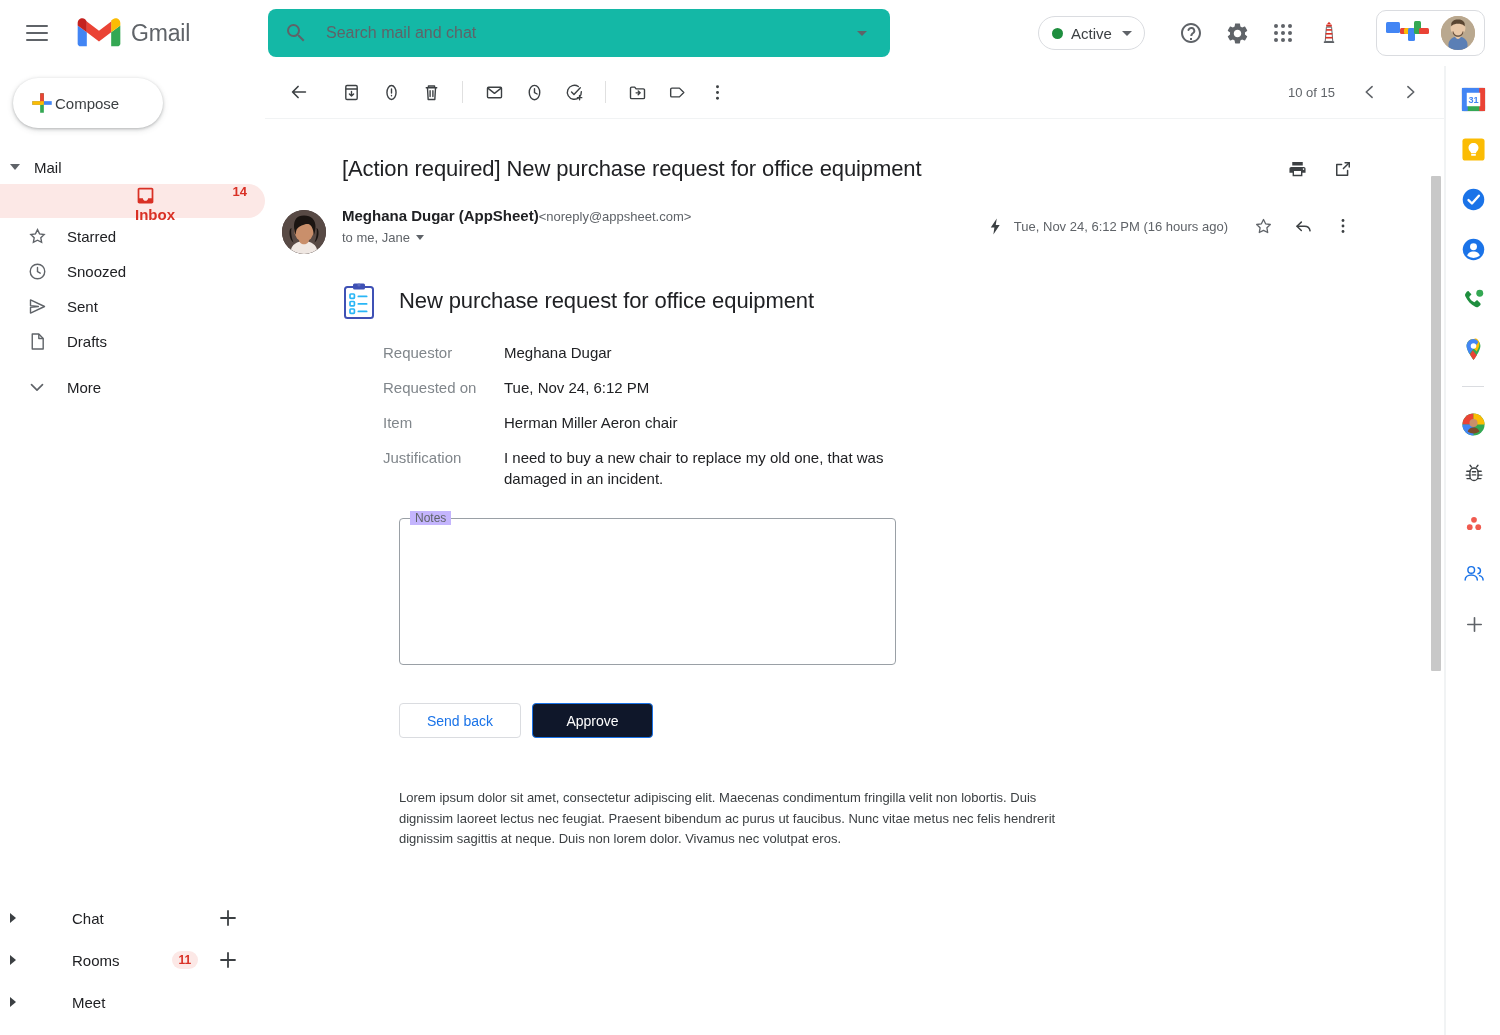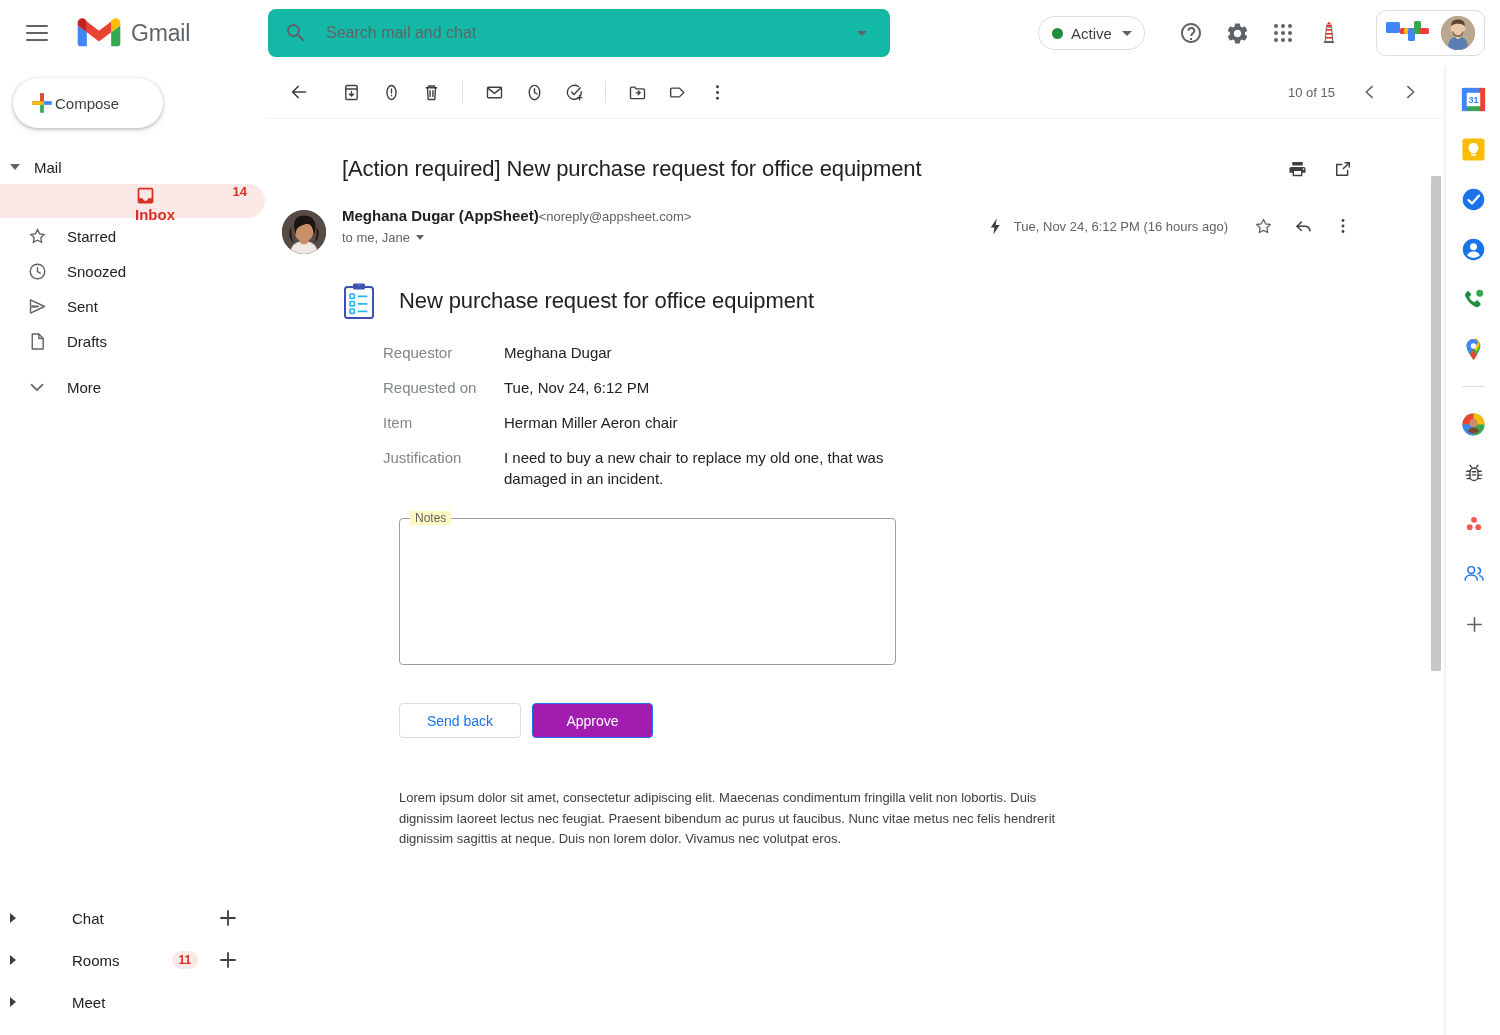--- a/index.html
+++ b/index.html
@@ -152,34 +152,34 @@
   .field-key { width: 121px; flex: 0 0 121px; font-size: 15px; color: #80868b; line-height: 21px; }
   .field-val { font-size: 15px; color: #202124; line-height: 21px; max-width: 385px; }
 
   .notes-box {
     margin-left: 57px; margin-top: 29px;
     width: 497px; height: 147px;
     border: 1px solid #9aa0a6; border-radius: 4px;
     position: relative; background: #fff;
   }
   .notes-legend {
-    position: absolute; top: -8px; left: 10px; background: #fef9c3;
+    position: absolute; top: -8px; left: 10px; background: #c4b5fd;
     padding: 0 5px; font-size: 12px; color: #5f6368;
   }
   .notes-field { width: 100%; height: 100%; border: none; outline: none; resize: none; background: transparent;
     padding: 12px; font-size: 14px; font-family: "Liberation Sans", sans-serif; color: #202124; }
 
   .btn-row { margin-left: 57px; margin-top: 38px; display: flex; gap: 11px; }
   .btn {
     height: 35px; border-radius: 4px; font-size: 14px;
     display: flex; align-items: center; justify-content: center;
     cursor: pointer; font-weight: 500; padding: 0 18px;
   }
   .btn-outline { background: #fff; border: 1px solid #dadce0; color: #1a73e8; min-width: 122px; }
-  .btn-primary { background: #a21caf; border: 1px solid #1a73e8; color: #fff; min-width: 121px; }
+  .btn-primary { background: #0f172a; border: 1px solid #1a73e8; color: #fff; min-width: 121px; }
 
   .lorem {
     margin-left: 57px; margin-top: 50px; width: 670px;
     font-size: 13px; color: #3c4043; line-height: 20.5px;
   }
 
   .scrollbar { position: absolute; right: 4px; top: 57px; width: 10px; height: 855px; }
   .scroll-thumb { position: absolute; top: 0; left: 0; width: 10px; height: 495px; background: #c8c8c8; border-radius: 1px; cursor: pointer; }
 
   

